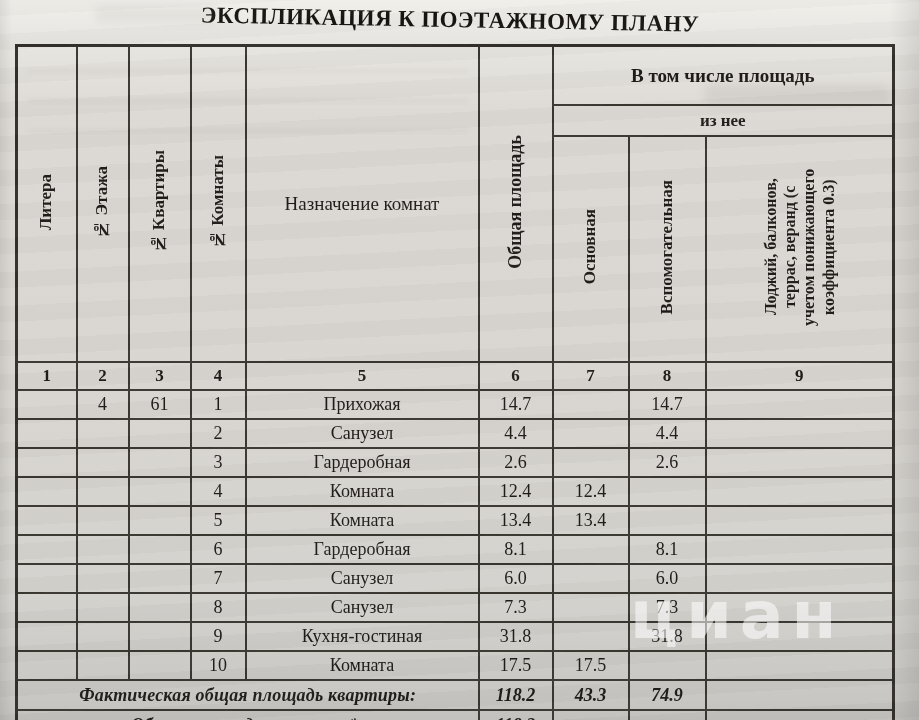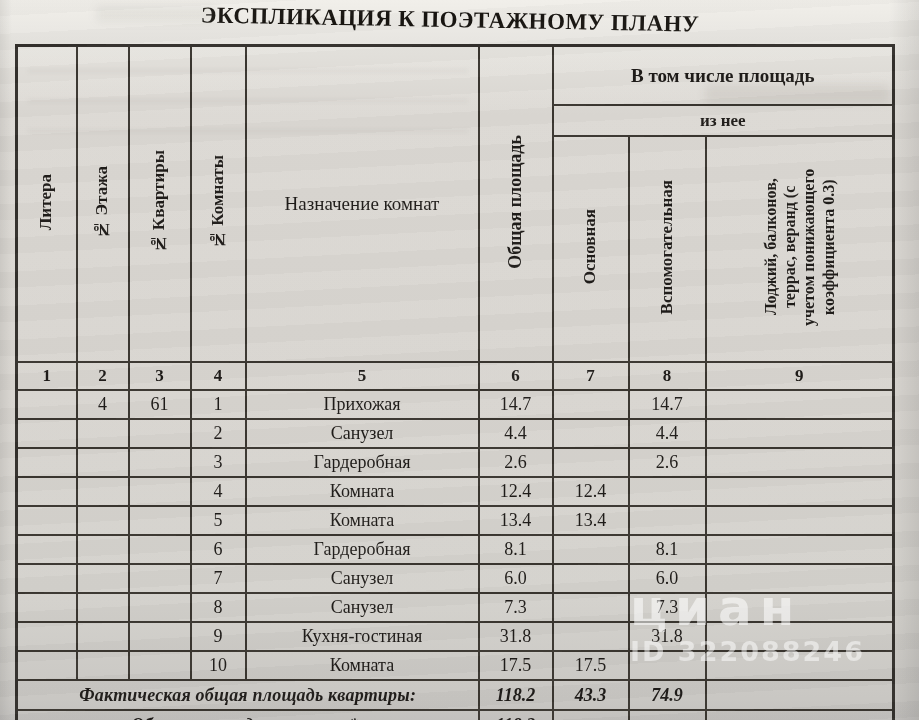--- a/index.html
+++ b/index.html
@@ -37,21 +37,21 @@
   .hhead { font-weight:bold; font-size:19px; }
   tr.num-row td { font-weight:bold; font-size:17px; height:26px; }
   tr.dr td { font-size:18px; height:27px; }
   tr.ftr td { font-weight:bold; font-style:italic; font-size:18px; height:28px; }
   td.flabel { text-align:right; padding-right:12px; letter-spacing:0.2px; }
   .watermark {
     position:absolute; left:630px; top:583px; pointer-events:none;
     font-family:"DejaVu Sans", sans-serif; font-weight:bold;
     color:rgba(255,255,255,0.55); filter:blur(0.3px); z-index:5;
   }
-  .wm-logo { font-size:50px; line-height:1; letter-spacing:8px; }
+  .wm-logo { font-size:65px; line-height:1; letter-spacing:8px; }
   .wm-id { font-size:27px; letter-spacing:2px; margin-top:3px; color:rgba(255,255,255,0.5); }
   .smudge { position:absolute; pointer-events:none; }
   .smudge-a { left:28px; top:70px; width:440px; height:62px;
     background:repeating-linear-gradient(180deg, rgba(105,100,92,0.10) 0 2px, rgba(0,0,0,0) 2px 30px);
     filter:blur(2px); }
   .smudge-b { left:705px; top:84px; width:185px; height:20px;
     background:rgba(105,100,92,0.10); filter:blur(4px); border-radius:4px; }
   .smudge-c { left:96px; top:6px; width:120px; height:16px;
     background:rgba(105,100,92,0.08); filter:blur(4px); border-radius:4px; }
   .grain { position:absolute; inset:0; pointer-events:none; z-index:4;
@@ -237,16 +237,15 @@
       <td></td>
       <td></td>
     </tr>
   </tbody>
     </table>
 
   <div class="grain"></div>
 
   <div class="watermark">
     <div class="wm-logo">циан</div>
-    <div class="wm-id">ID 322088246</div>
   </div>
 
 </div>
 
 </body></html>

